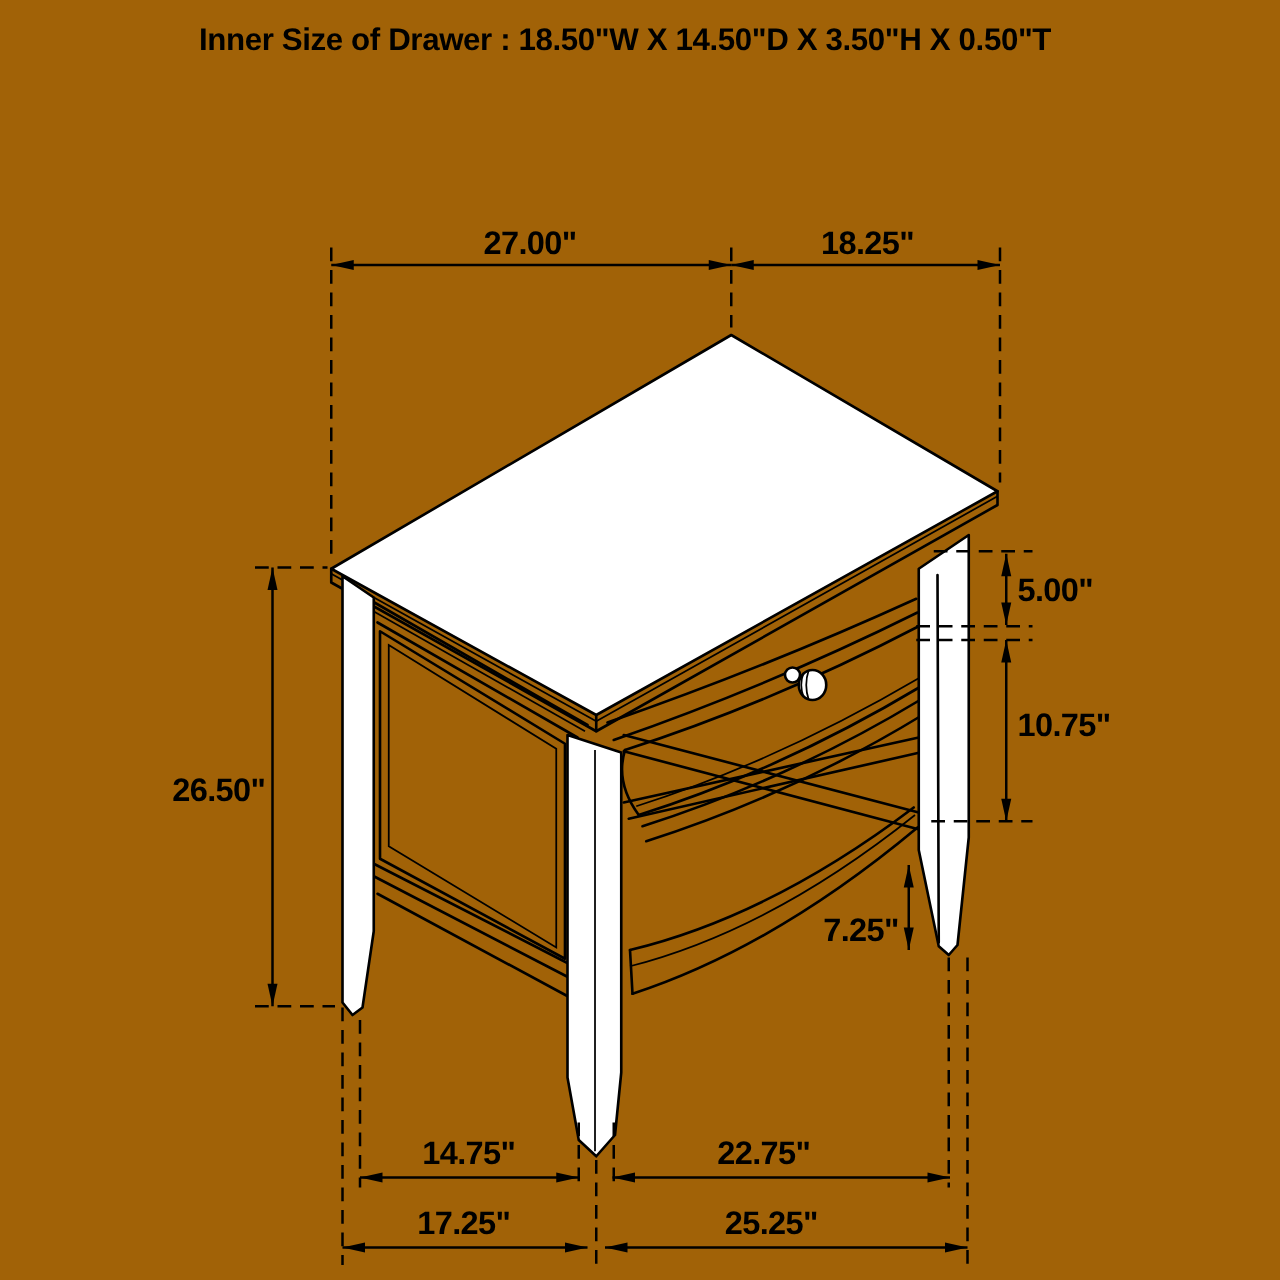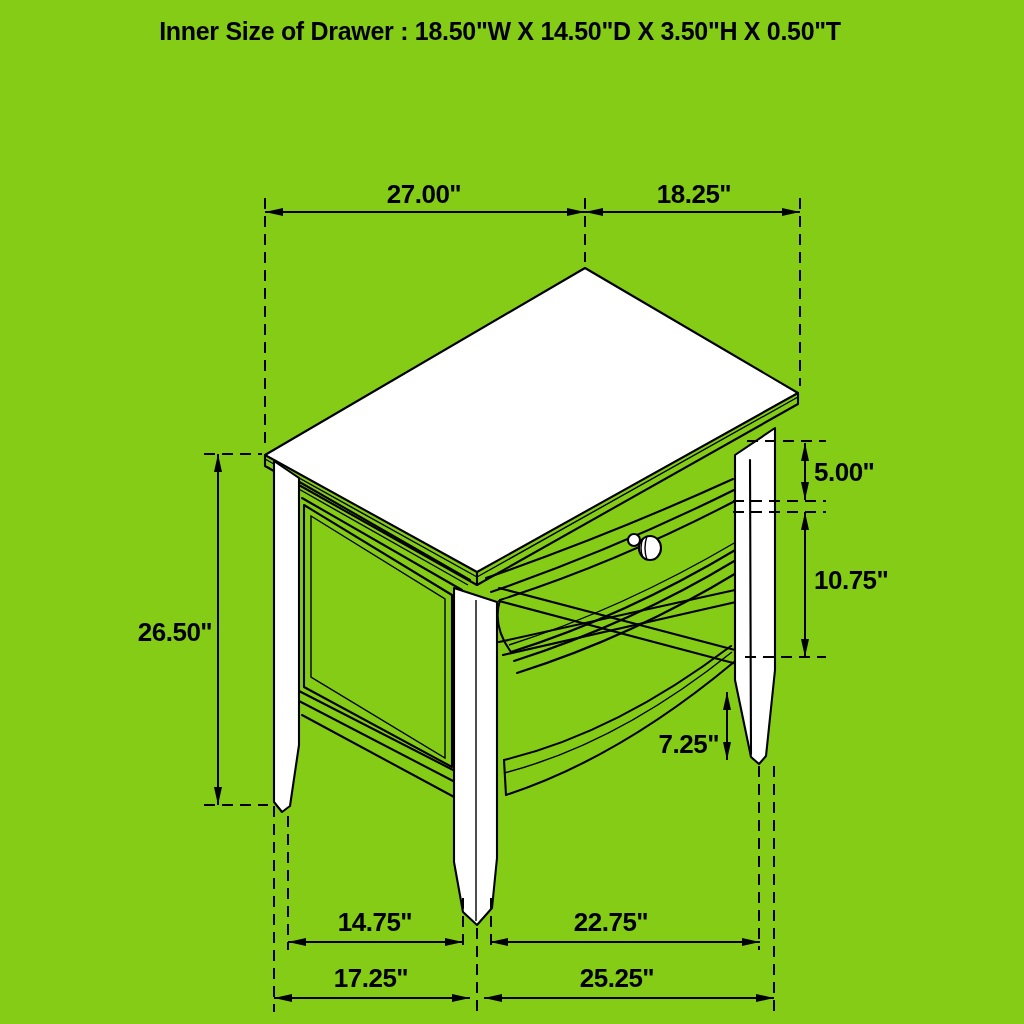--- a/index.html
+++ b/index.html
@@ -1,16 +1,16 @@
 <!DOCTYPE html>
 <html><head>
 <meta charset="utf-8">
 <style>
   html,body{margin:0;padding:0;background:#ffffff;}
-  .stage{position:relative;width:1024px;height:1024px;background:#84cc16;overflow:hidden;}
+  .stage{position:relative;width:1024px;height:1024px;background:#a16207;overflow:hidden;}
   svg{position:absolute;top:0;left:0;}
   .furn{stroke:#000;stroke-width:2.1;fill:none;stroke-linejoin:round;stroke-linecap:round;}
   .furn-fill{stroke:#000;stroke-width:2.1;fill:#fff;stroke-linejoin:round;}
   .thin{stroke:#000;stroke-width:1.4;fill:none;}
   .dim{stroke:#000;stroke-width:2;fill:none;}
   .dash{stroke:#000;stroke-width:2;fill:none;stroke-dasharray:11 7;}
   .lbl{font-family:"Liberation Sans",sans-serif;font-weight:bold;font-size:26px;fill:#000;letter-spacing:-0.5px;}
   .ttl{font-family:"Liberation Sans",sans-serif;font-weight:bold;font-size:25px;fill:#000;letter-spacing:-0.3px;}
 </style>
 </head>

